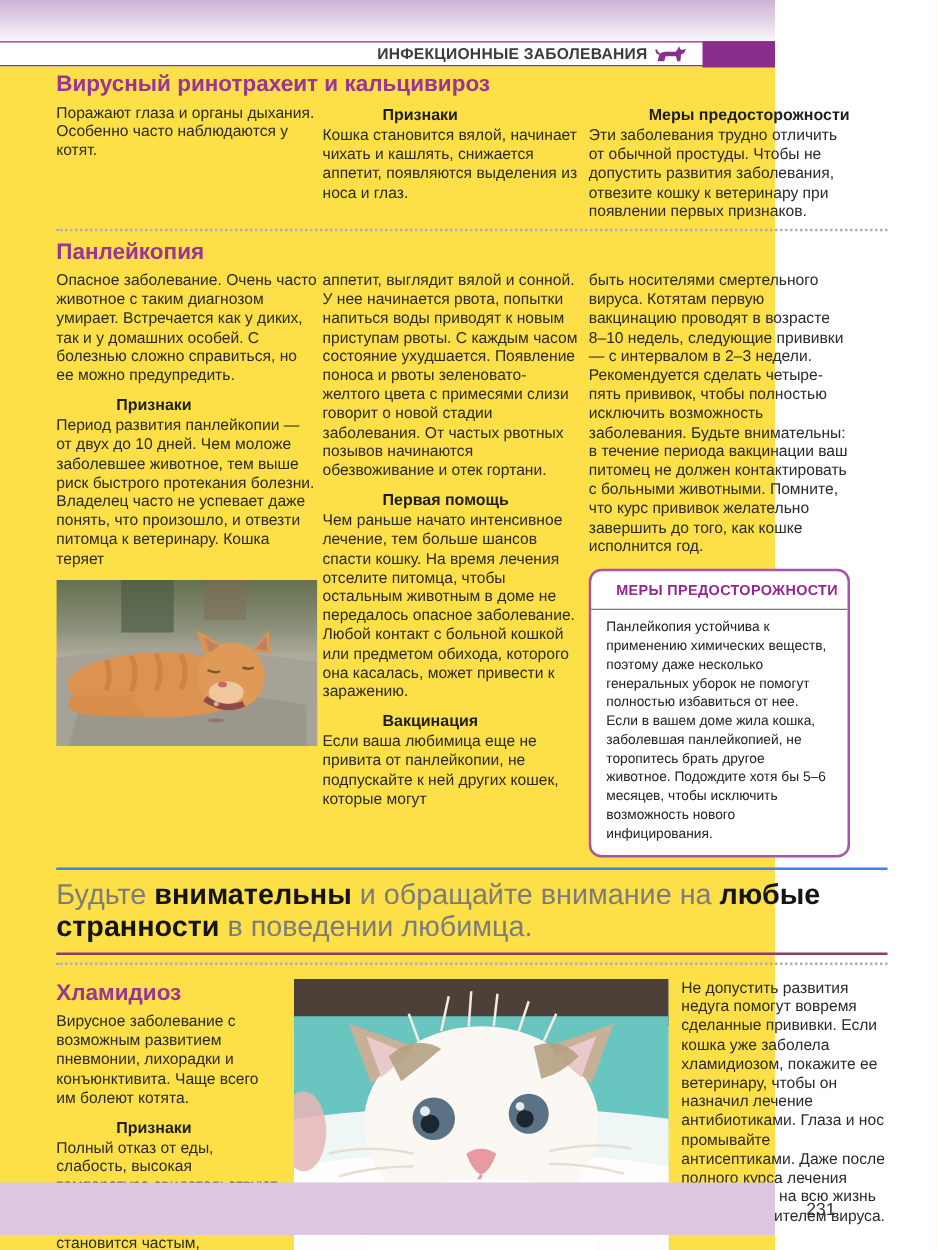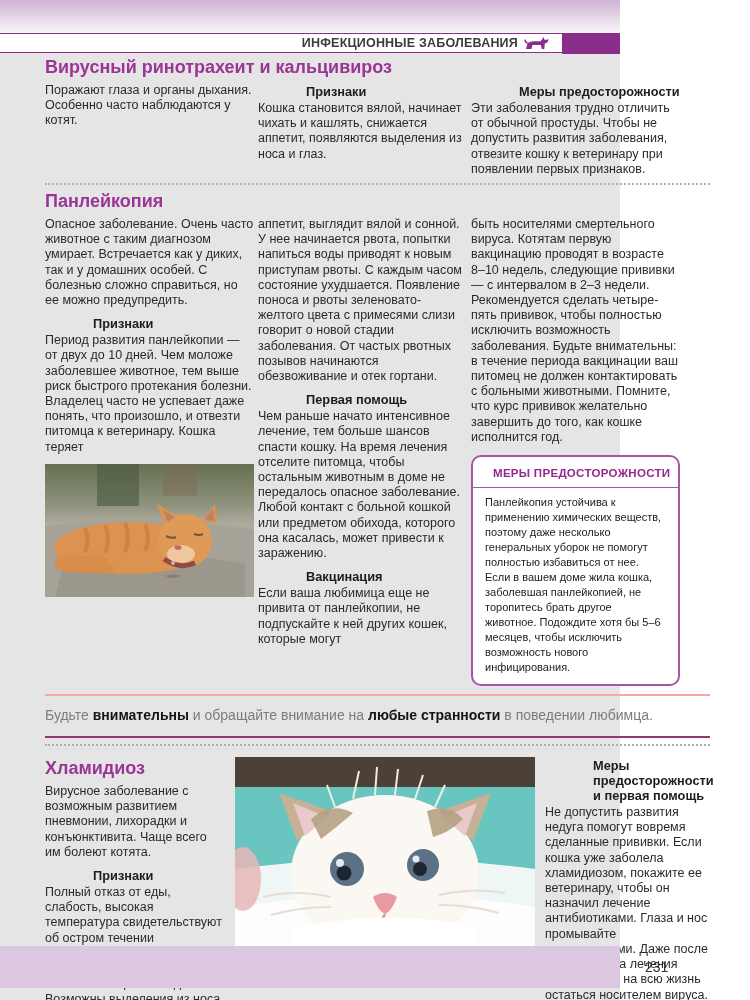--- a/index.html
+++ b/index.html
@@ -1,18 +1,18 @@
 <!DOCTYPE html>
 <html lang="ru"><head>
 <meta charset="utf-8">
 <style>
   * { margin:0; padding:0; box-sizing:border-box; }
   html,body { width:750px; height:1000px; overflow:hidden; background:#ffffff;
               font-family:"Liberation Sans", sans-serif; }
-  .page { position:relative; width:620px; height:1000px; background:#e5e5e5;text-decoration:underline; }
+  .page { position:relative; width:620px; height:1000px; background:#fde047;text-decoration:underline; }
 
   
   .top-gradient { position:absolute; top:0; left:0; width:100%; height:33px;
                   background:linear-gradient(to bottom,#cdb3d4,#f9f6fa); }
   .header-band { position:absolute; top:33px; left:0; width:100%; height:20px; background:#fff;
                  border-top:1.5px solid #8b2d8b; border-bottom:1.5px solid #8b2d8b;
                  display:flex; align-items:center; justify-content:flex-end; gap:6px; padding-right:70px; }
   .header-label { font-size:12.5px; font-weight:bold; color:#3c3c3c; letter-spacing:.2px; }
   .header-corner { position:absolute; right:0; top:-1.5px; bottom:-1.5px; width:58px; background:#8b2d8b; }
 
@@ -36,22 +36,22 @@
   .precaution-box { margin-top:10px; border:2px solid #a855a8; border-radius:10px; background:#fff;
                     padding:6px 12px 9px; }
   .box-head { display:flex; align-items:center; gap:5px; border-bottom:1.5px solid #a855a8;
               margin:0 -12px; padding:0 10px 5px; }
   .box-title { font-size:11.5px; font-weight:bold; color:#93278f; letter-spacing:.3px; white-space:nowrap; }
   .dash { height:1.5px; background:#a855a8; width:13px; }
   .dash.grow { flex:1; }
   .box-text { font-size:11px; line-height:15px; color:#222; margin-top:7px; }
 
   
-  .banner { border-top:2px solid #fca5a5; border-bottom:2px solid #8e3a70;
-            margin-top:8px; padding:6px 0 8px; font-size:14px; line-height:26px; color:#7c7c7c; }
+  .banner { border-top:2px solid #3b82f6; border-bottom:2px solid #8e3a70;
+            margin-top:8px; padding:6px 0 8px; font-size:23px; line-height:26px; color:#7c7c7c; }
   .banner b { color:#141414; }
 
   
   .cols3 { margin-top:11px; gap:10px; }
   .col-narrow { width:180px; }
   .col-right { width:165px; }
 
   
   .footer { position:absolute; left:0; bottom:12px; width:100%; height:42px; background:#dbc7df; }
   .footer span { position:absolute; left:645px; top:13px; font-size:14px; color:#333; }
@@ -188,21 +188,20 @@
           <circle cx="185" cy="112" r="7" fill="#1c2630"></circle>
           <circle cx="105" cy="106" r="4" fill="#ffffff" opacity="0.85"></circle>
           <circle cx="181" cy="102" r="3.5" fill="#ffffff" opacity="0.85"></circle>
           <path d="M138 140 Q150 132 162 140 Q157 154 150 157 Q143 154 138 140 Z" fill="#e899a1"></path>
           <path d="M150 157 Q147 166 136 168" stroke="#d4a0a8" stroke-width="2.5" fill="none"></path>
           <path d="M96 140 Q60 132 28 140 M96 150 Q64 150 36 158 M204 138 Q240 130 270 136 M204 148 Q236 148 264 156" stroke="#e7ded2" stroke-width="2" fill="none"></path>
           <path d="M58 172 Q150 150 242 170 L242 222 L58 222 Z" fill="#ffffff"></path>
         </svg>
       </div>
       <div class="col-right">
-        <h3 class="first">Меры предосторожности и первая помощь</h3>
         <p>Не допустить развития недуга помогут вовремя сделанные прививки. Если кошка уже заболела хламидиозом, покажите ее ветеринару, чтобы он назначил лечение антибиотиками. Глаза и нос промывайте антисептиками. Даже после полного курса лечения кошка может на всю жизнь остаться носителем вируса.</p>
       </div>
     </div>
 
   </div>
 
   <div class="footer">
     <span>231</span>
   </div>
 

